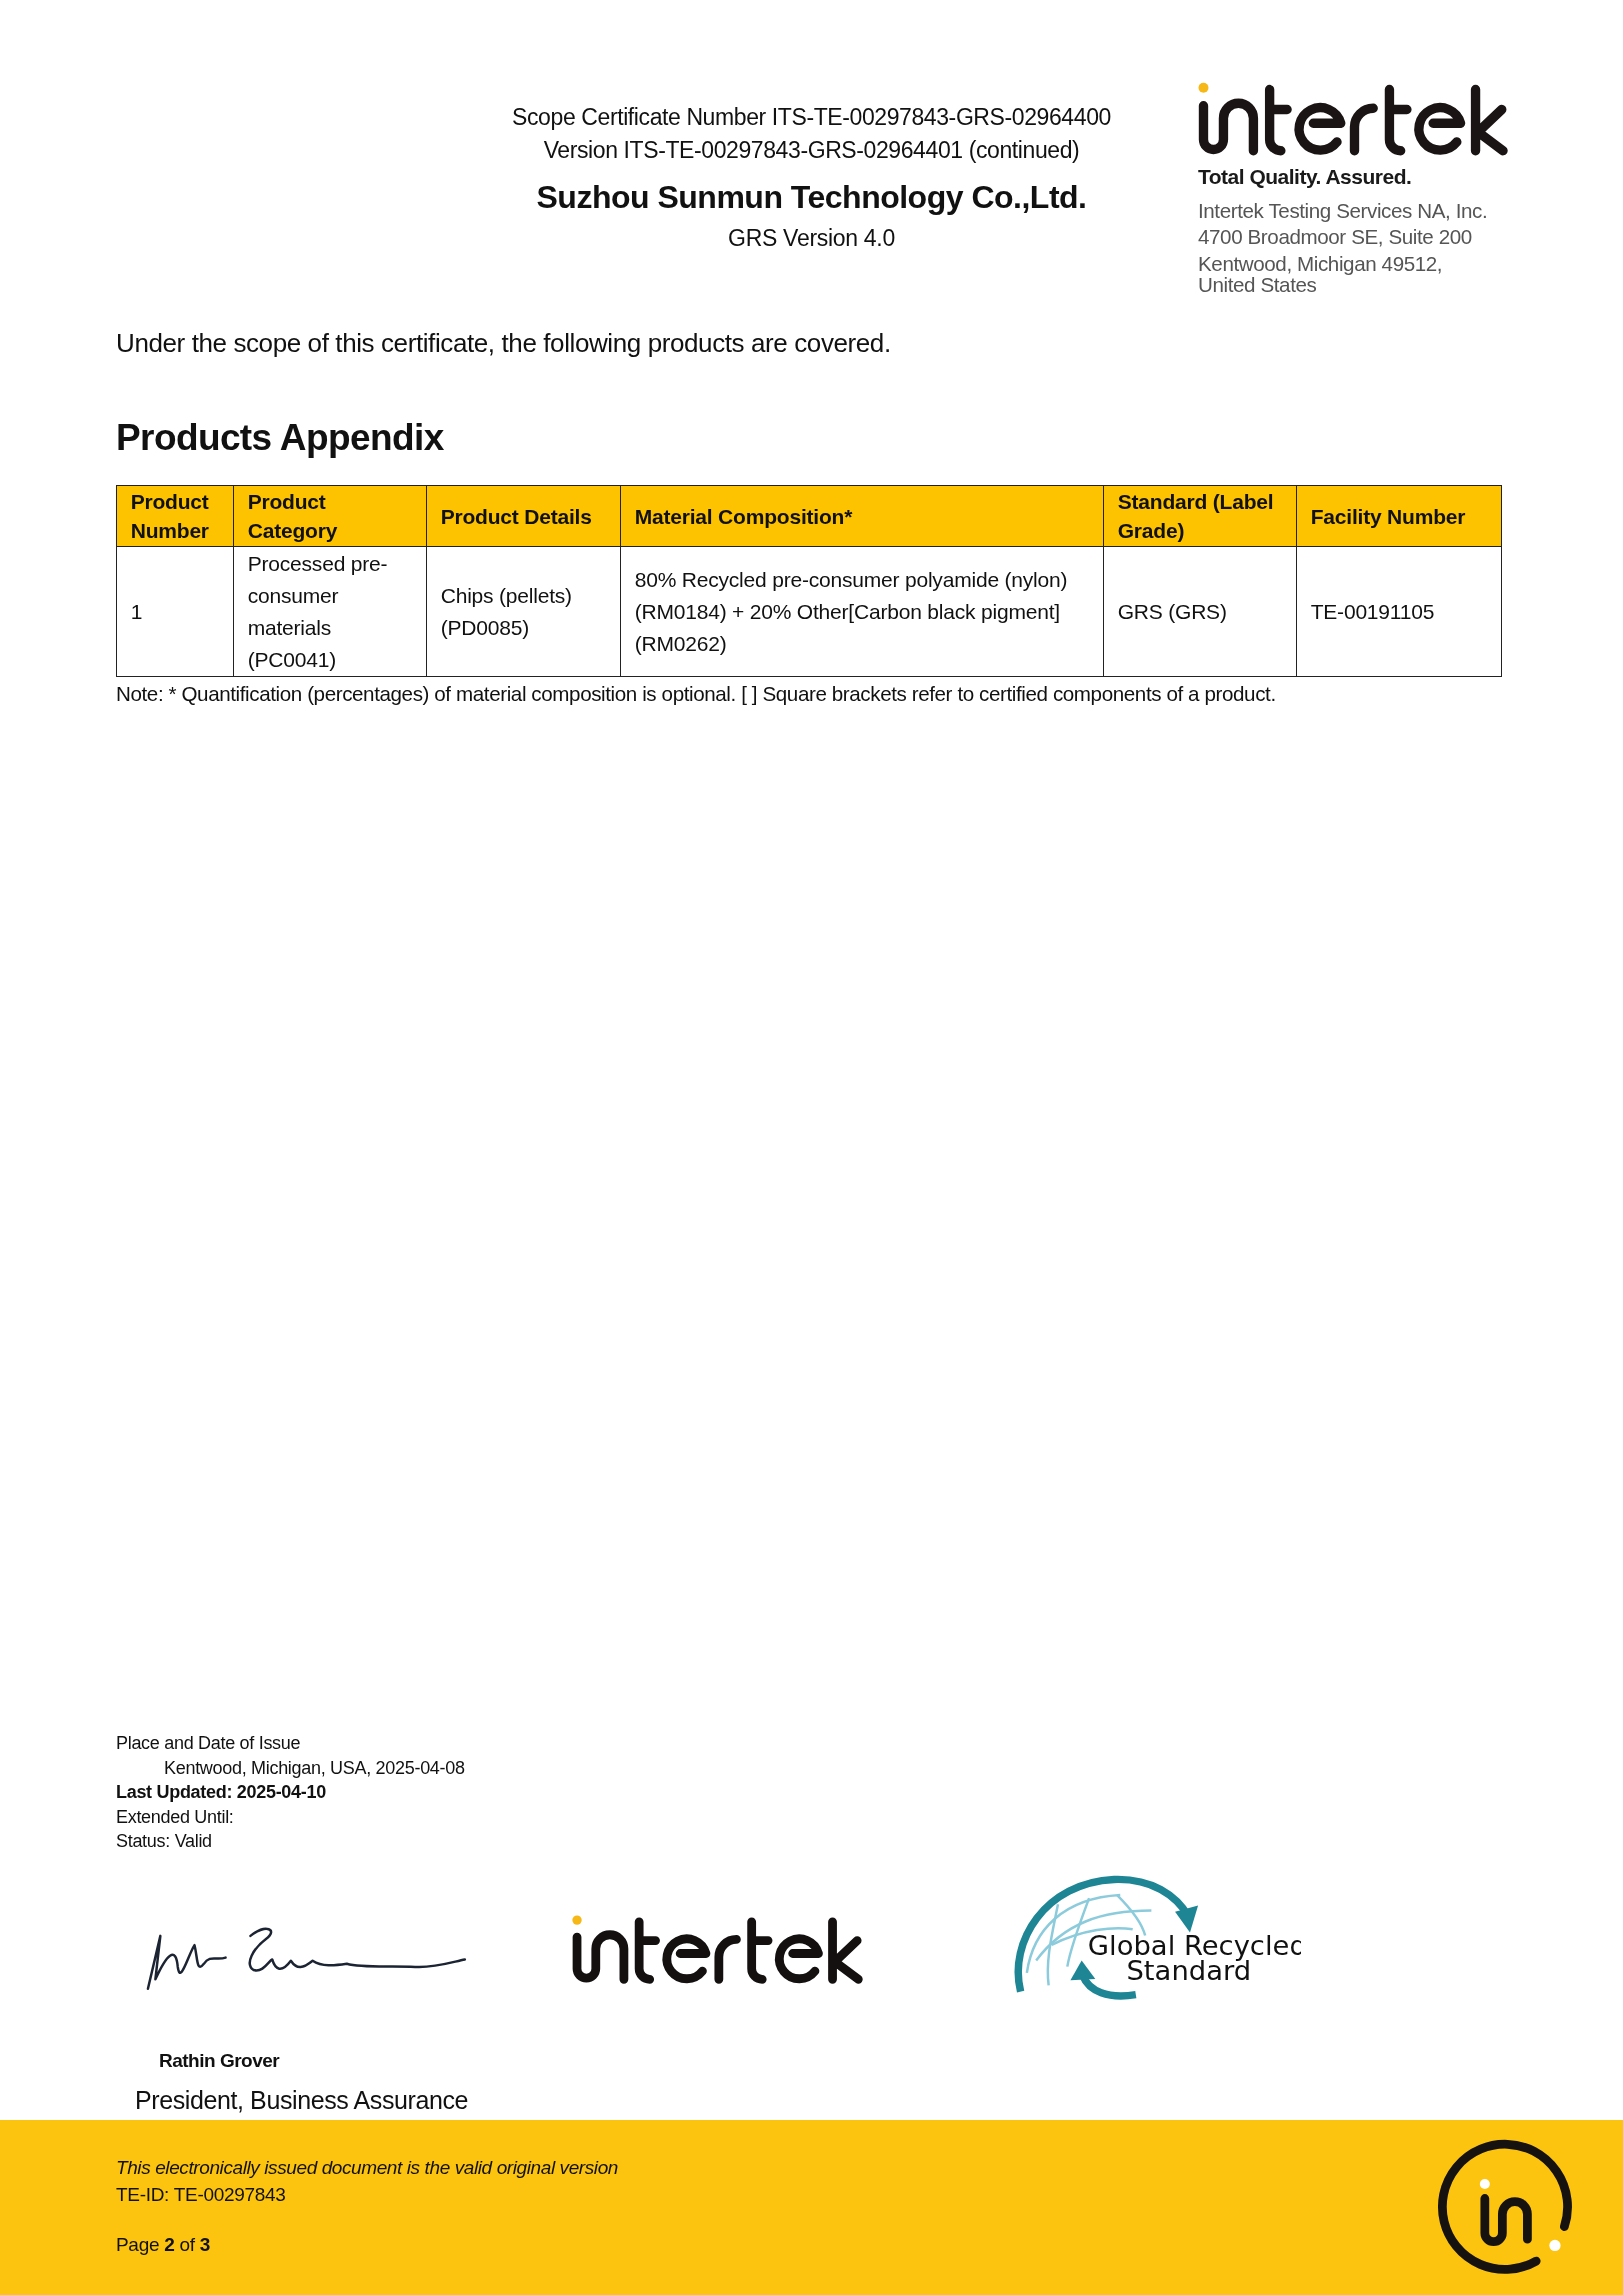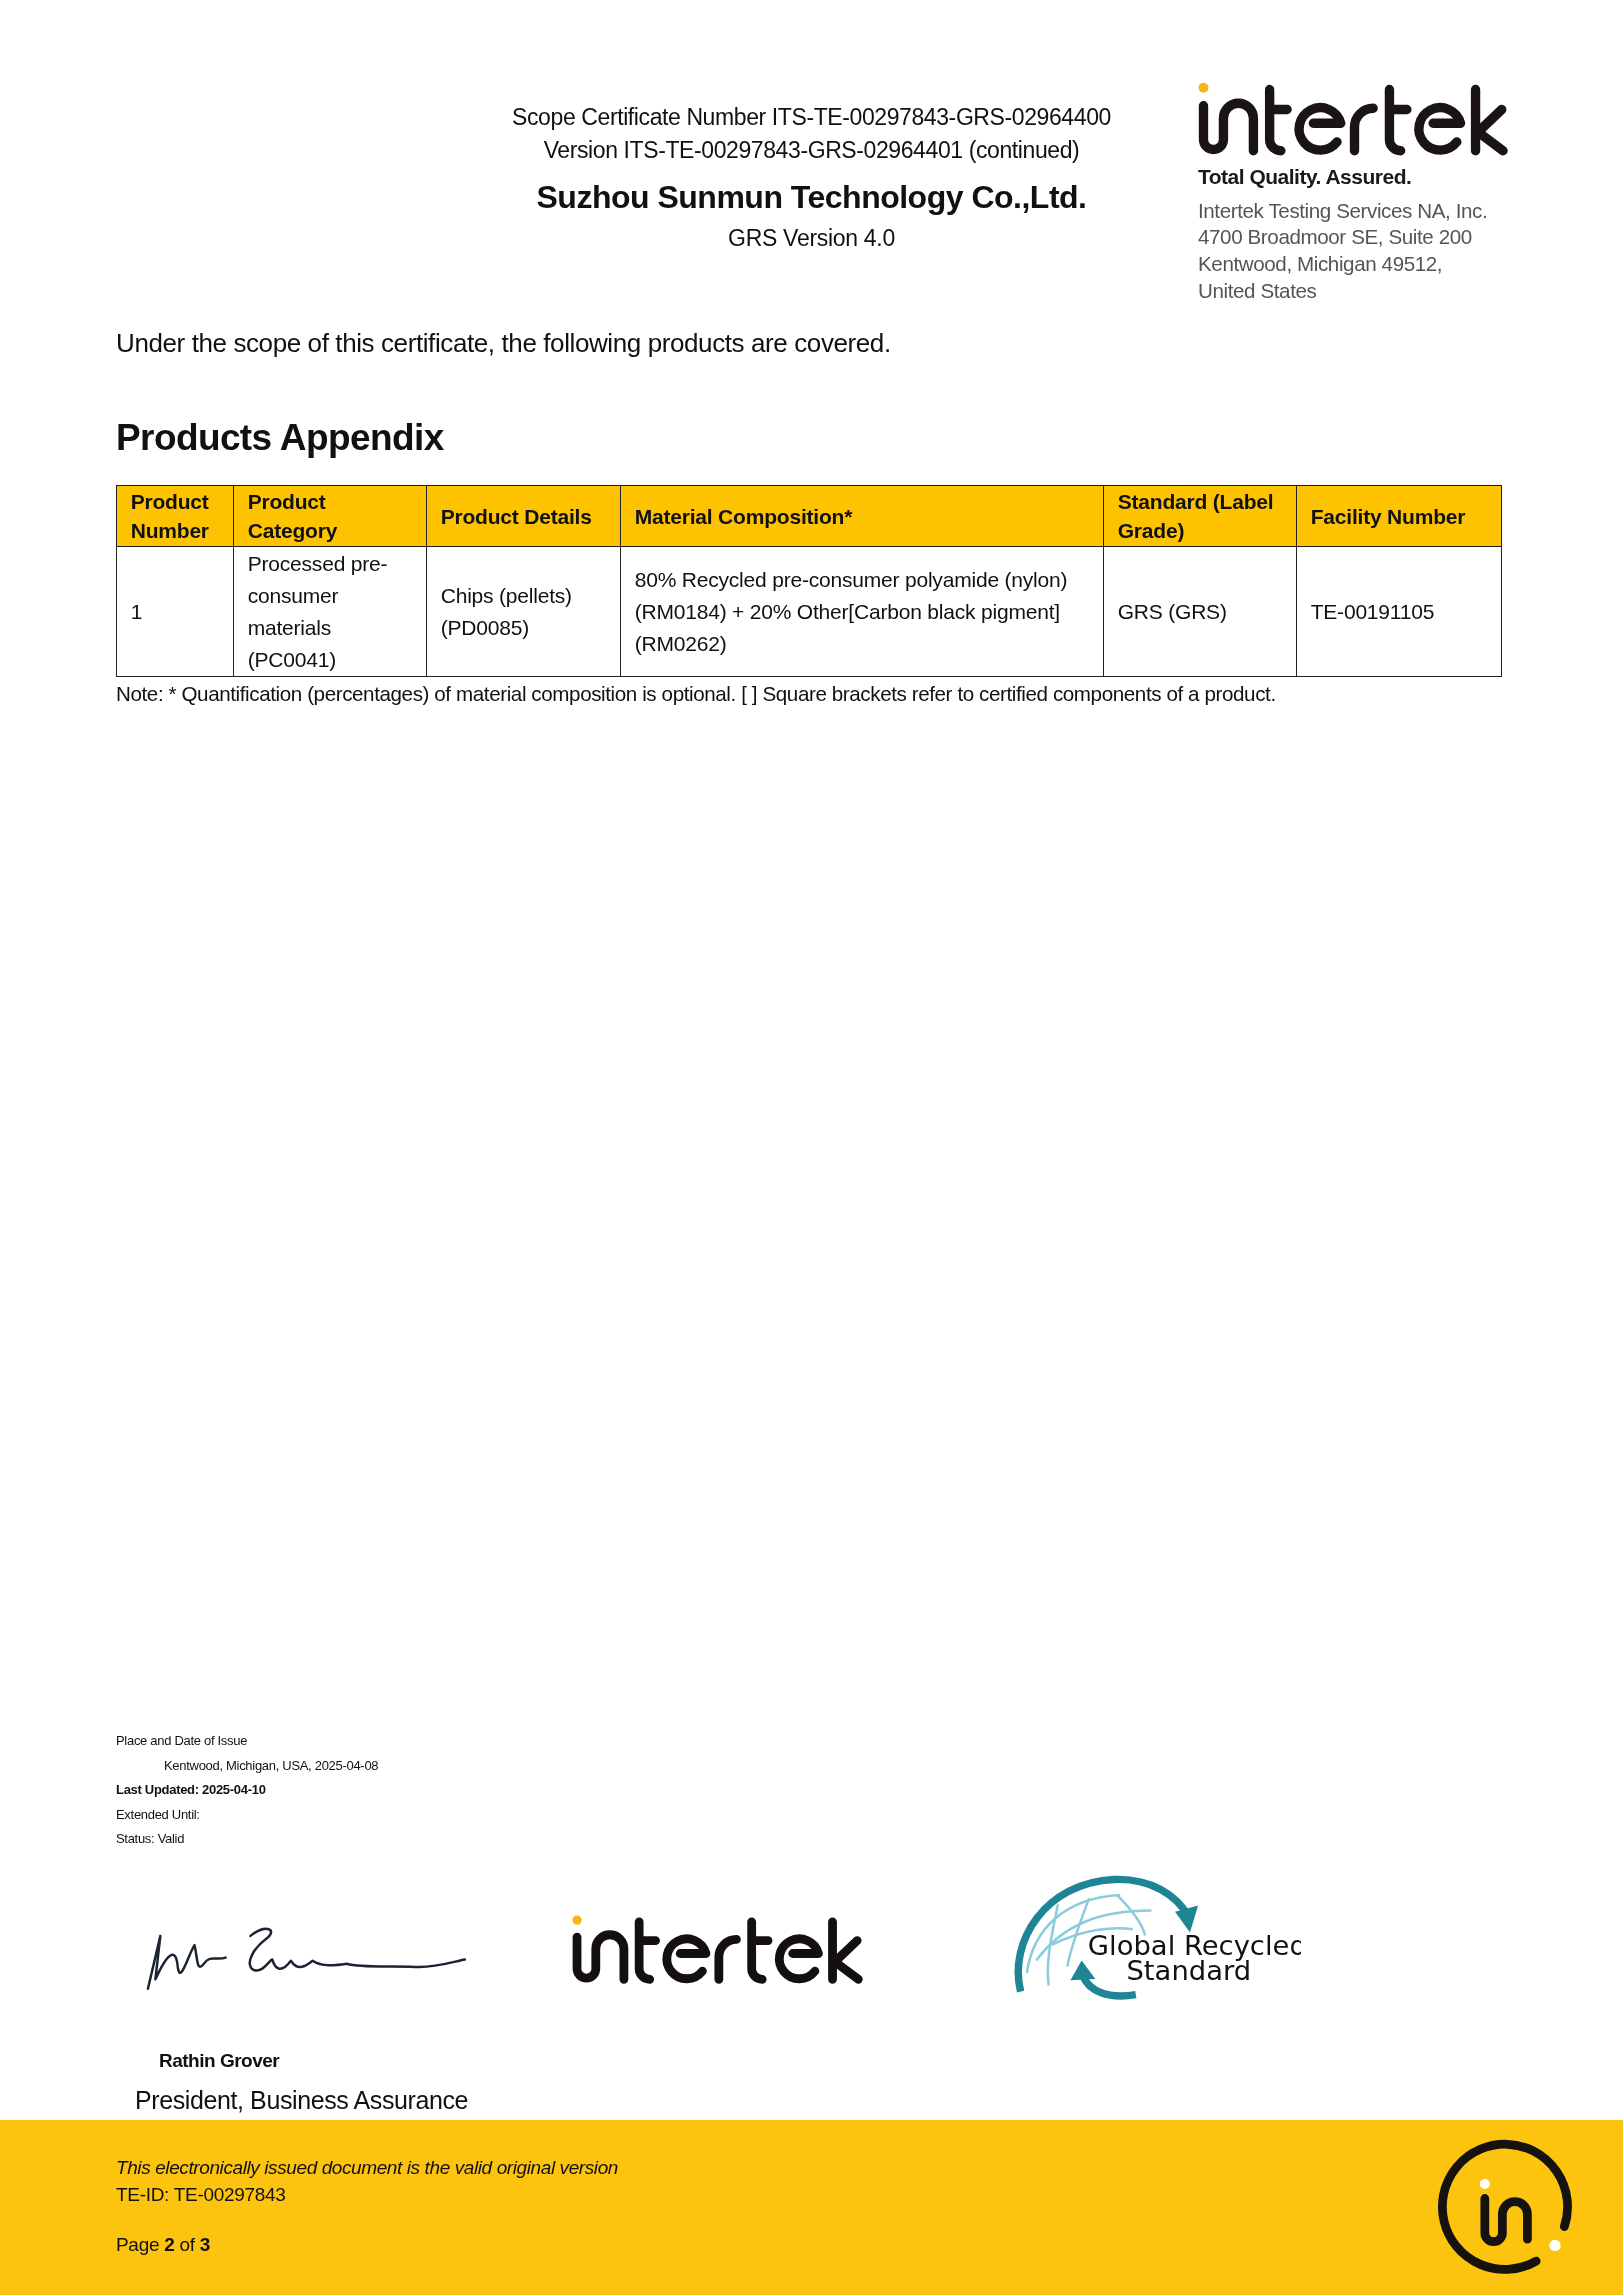--- a/index.html
+++ b/index.html
@@ -14,21 +14,21 @@
   .hdr-line { position:absolute; left:487px; width:649px; text-align:center; white-space:nowrap; }
   #cert-number { top:104px; font-size:23px; letter-spacing:-0.4px; }
   #cert-version { top:137px; font-size:23px; letter-spacing:-0.4px; }
   #company-name { top:179px; font-size:32px; font-weight:bold; letter-spacing:-0.5px; }
   #grs-version { top:225px; font-size:23px; letter-spacing:-0.3px; }
 
   
   #logo-top { left:1196px; top:82px; width:312px; height:75px; }
   #tagline { left:1198px; top:165px; font-size:21px; font-weight:bold; letter-spacing:-0.5px; color:#1a1a1a; }
   .addr { position:absolute; left:1198px; font-size:20.6px; color:#555; letter-spacing:-0.4px; white-space:nowrap; }
-  #addr-0 { top:199px; } #addr-1 { top:225px; } #addr-2 { top:252px; } #addr-3 { top:279px;text-align:center; }
+  #addr-0 { top:199px; } #addr-1 { top:225px; } #addr-2 { top:252px; } #addr-3 { top:273px;text-align:center; }
 
   #intro { left:116px; top:328px; font-size:26px; letter-spacing:-0.4px; white-space:nowrap; }
   #appendix-title { left:116px; top:417px; font-size:37px; font-weight:bold; letter-spacing:-0.6px; white-space:nowrap; }
 
   
   #products-table {
     position:absolute; left:116px; top:485px; width:1384px;
     border-collapse:collapse; table-layout:fixed;
   }
   #products-table th, #products-table td {
@@ -39,21 +39,21 @@
     background:#FDC300; font-weight:bold; font-size:21px; line-height:29px; height:60px;
   }
   #products-table td {
     font-size:21px; line-height:32px; height:129px; background:#fff;
   }
   #products-table thead tr { border-bottom:1.9px solid #222; }
 
   #note { left:116px; top:682px; font-size:20.6px; letter-spacing:-0.4px; white-space:nowrap; }
 
   
-  .issue { position:absolute; left:116px; font-size:13px; letter-spacing:-0.3px; white-space:nowrap; }
+  .issue { position:absolute; left:116px; font-size:18px; letter-spacing:-0.3px; white-space:nowrap; }
   #issue-0 { top:1733px; } #issue-1 { top:1758px;margin-left:48px; } #issue-2 { top:1782px;font-weight:bold; } #issue-3 { top:1807px; } #issue-4 { top:1831px; }
 
   #signature { left:141px; top:1911px; width:337px; height:87px; }
   #logo-mid { left:570px; top:1914px; width:293px; height:72px; }
   #grs-logo { left:1008px; top:1867px; width:293px; height:137px; }
 
   #signer-name { left:135px; top:2050px; font-size:19px; font-weight:bold; letter-spacing:-0.5px;margin-left:24px; }
   #signer-title { left:135px; top:2086px; font-size:25px; letter-spacing:-0.4px; white-space:nowrap; }
 
   

